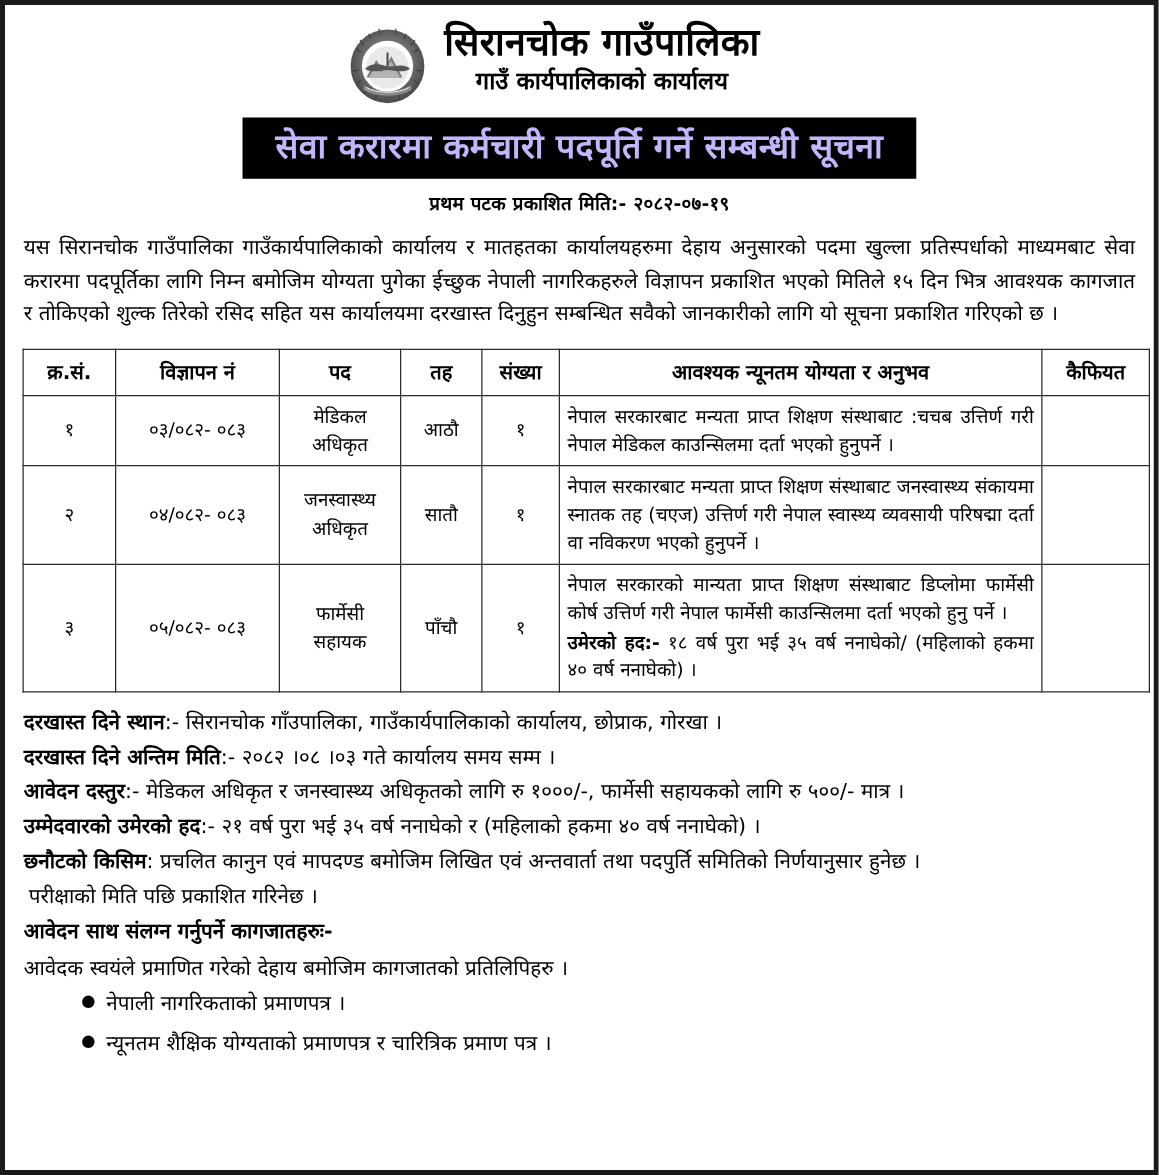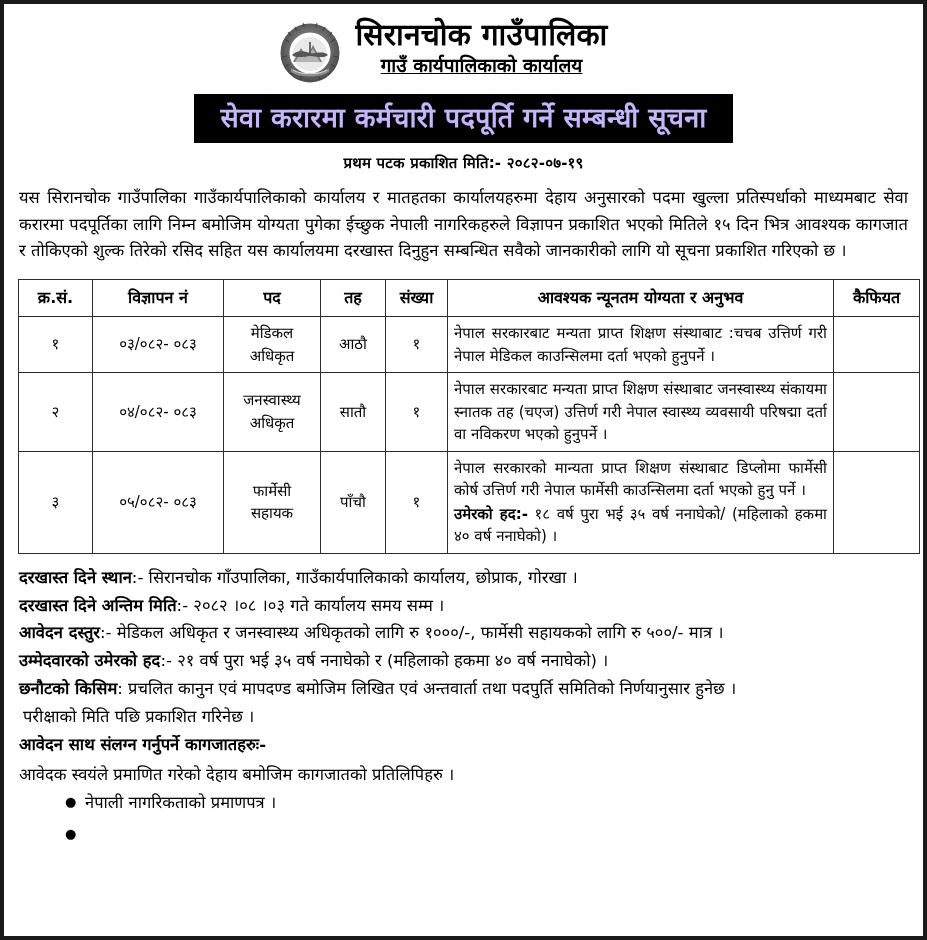--- a/index.html
+++ b/index.html
@@ -49,21 +49,20 @@
     line-height: 1.12;
     letter-spacing: 0.2px;
     white-space: nowrap;
   }
   .org-office {
     font-size: 19px;
     font-weight: bold;
     line-height: 1.3;
     margin-top: 1px;
     white-space: nowrap;
-    text-decoration: underline;
   }
   .org-place {
     font-size: 14px;
     font-weight: bold;
     line-height: 1.3;
     margin-top: 3px;
     white-space: nowrap;
   }
 
   
@@ -316,18 +315,19 @@
 
       <div class="docs-intro">आवेदक स्वयंले प्रमाणित गरेको देहाय बमोजिम कागजातको प्रतिलिपिहरु ।</div>
 
       <ul class="doc-list">
         <li>
           <span class="bullet">●</span>
           <span>नेपाली नागरिकताको प्रमाणपत्र  ।</span>
         </li>
         <li>
           <span class="bullet">●</span>
+          <span>न्यूनतम शैक्षिक योग्यताको प्रमाणपत्र र चारित्रिक प्रमाण पत्र ।</span>
         </li>
       </ul>
 
     </div>
   </div>
 </div>
 
 </body></html>

